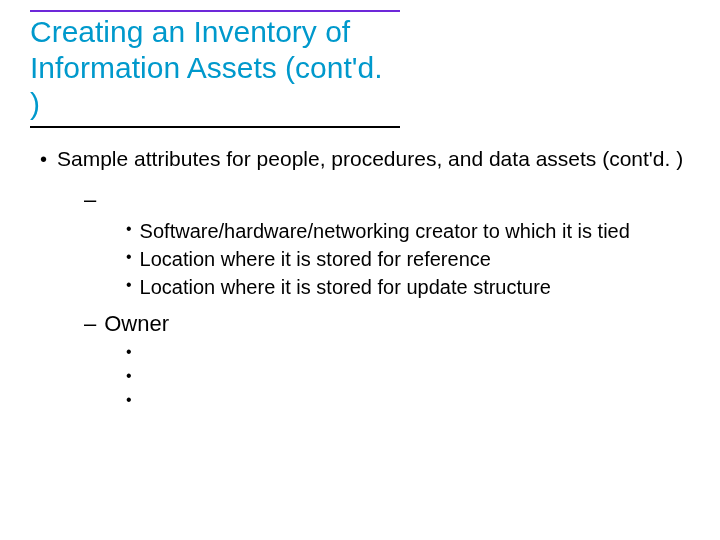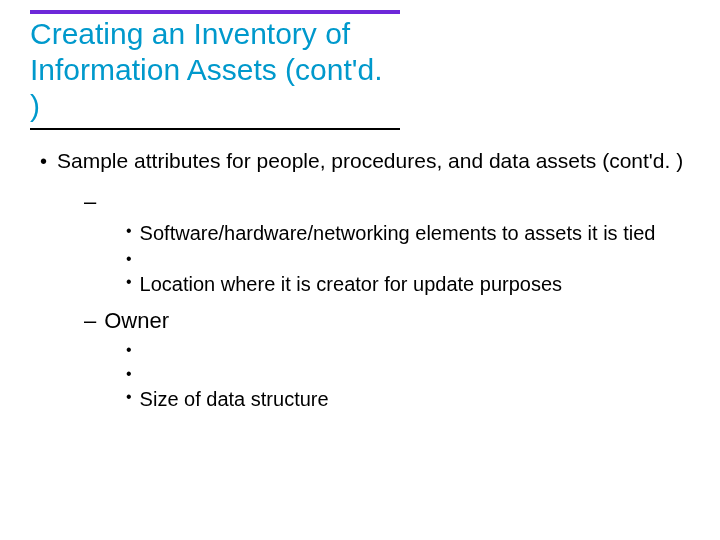--- a/index.html
+++ b/index.html
@@ -5,21 +5,21 @@
     * { margin: 0; padding: 0; box-sizing: border-box; }
     body {
       width: 720px;
       height: 540px;
       background: #ffffff;
       font-family: Arial, Helvetica, sans-serif;
       padding: 10px 30px;
       color: #000000;
     }
     .title-block {
-      border-top: 4px solid #6d28d9;
+      border-top: 2px solid #6d28d9;
       border-bottom: 2px solid #000;
       width: 56%;
       padding: 2px 0 4px 0;
       margin-bottom: 18px;
     }
     .title {
       color: #0099cc;
       font-size: 30px;
       font-weight: normal;
       line-height: 1.2;
@@ -84,37 +84,37 @@
   <span class="dot">•</span>
   <span class="text">Sample attributes for people, procedures, and data assets (cont'd. )</span>
 </div>
 
 <div class="bullet-l2">
   <span class="dash">–</span>
 </div>
 
 <div class="bullet-l3">
   <span class="dot">•</span>
-  <span class="text">Software/hardware/networking elements to assets it is tied</span>
+  <span class="text">Software/hardware/networking creator to which it is tied</span>
 </div>
 <div class="bullet-l3">
   <span class="dot">•</span>
+  <span class="text">Location where it is stored for reference</span>
 </div>
 <div class="bullet-l3">
   <span class="dot">•</span>
-  <span class="text">Location where it is creator for update purposes</span>
+  <span class="text">Location where it is stored for update structure</span>
 </div>
 
 <div class="bullet-l2 section-gap">
   <span class="dash">–</span>
   <span class="text">Owner</span>
 </div>
 
 <div class="bullet-l3">
   <span class="dot">•</span>
 </div>
 <div class="bullet-l3">
   <span class="dot">•</span>
 </div>
 <div class="bullet-l3">
   <span class="dot">•</span>
-  <span class="text">Size of data structure</span>
 </div>
 
 </body></html>

